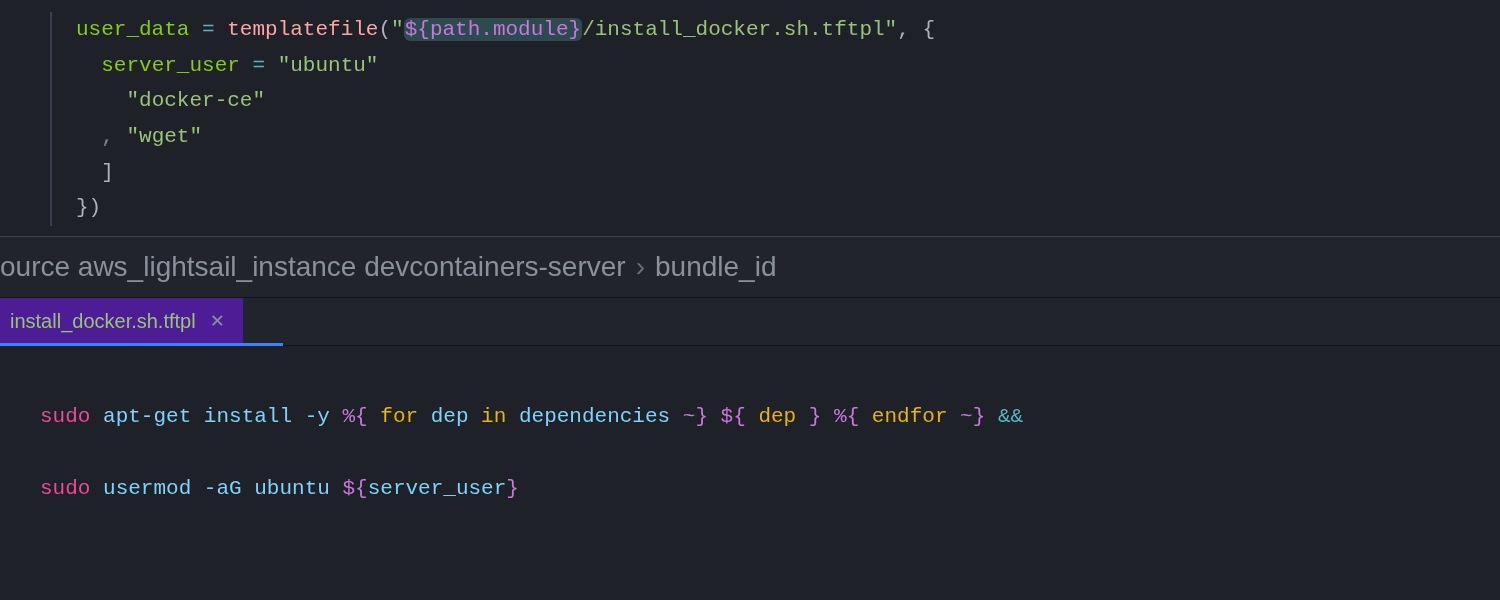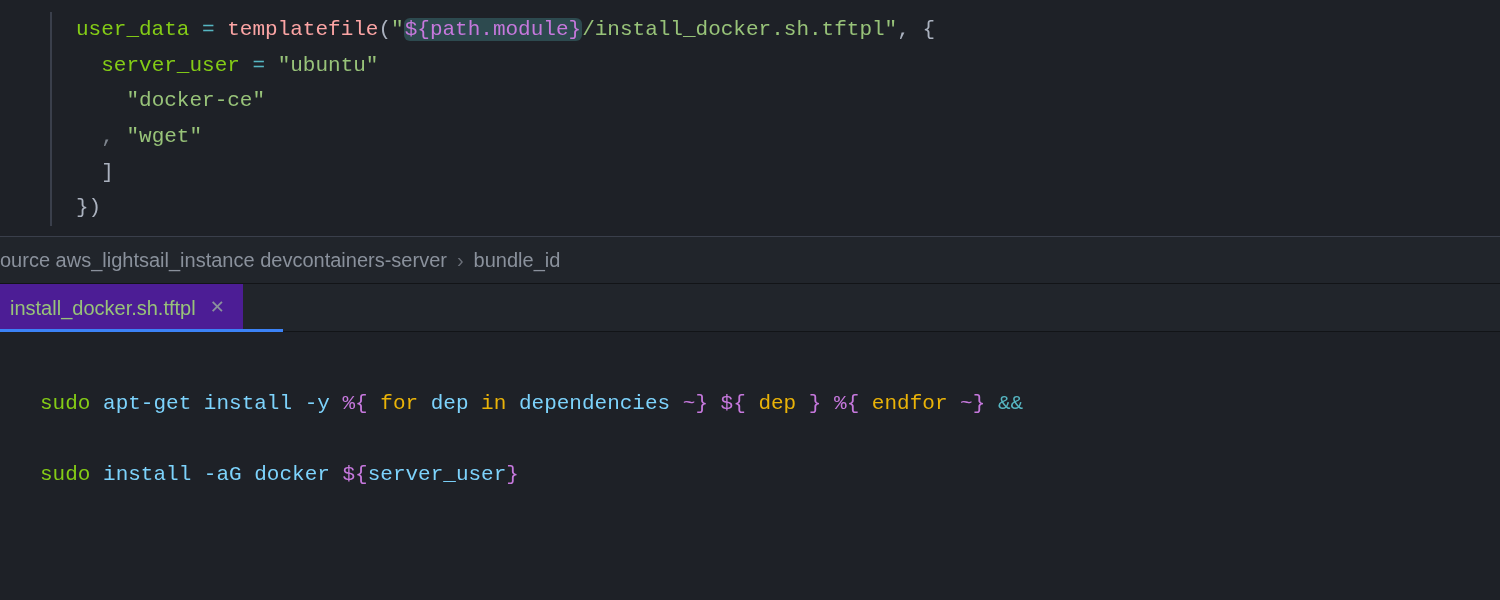--- a/index.html
+++ b/index.html
@@ -40,21 +40,21 @@
     background: #2d4a4f;
     border-radius: 6px;
     padding: 0 1px;
   }
 
   .breadcrumb-bar {
     border-top: 1px solid #3a3f4b;
     border-bottom: 1px solid #121417;
     background: #21252b;
     padding: 6px 6px 6px 0;
-    font-size: 20px;
+    font-size: 28px;
     color: #8a919c;
     font-family: -apple-system, BlinkMacSystemFont, "Segoe UI", sans-serif;
     display: flex;
     align-items: flex-start;
     gap: 10px;
   }
   .breadcrumb-chevron { color: #6a6f78; }
 
   .tab-bar {
     background: #21252b;
@@ -85,21 +85,21 @@
   .tab-close {
     color: #8a919c;
     font-size: 18px;
     cursor: pointer;
   }
 
   .editor-bottom {
     padding: 18px 0 0 40px;
     white-space: pre;
   }
-  .tok-cmd { color: #84cc16; }
+  .tok-cmd { color: #ec4899; }
   .tok-txt { color: #7dd3fc; }
   .tok-dir { color: #c678dd; }
   .tok-var { color: #eab308; }
   .tok-op { color: #56b6c2; }
 </style>
 </head>
 <body>
 
 <div class="editor-top">
   <div class="gutter-line"></div>
@@ -127,14 +127,14 @@
 <div class="tab-bar">
   <div class="tab">
     <span>install_docker.sh.tftpl</span>
     <span class="tab-close">✕</span>
     <div class="tab-underline"></div>
   </div>
 </div>
 
 <div class="editor-bottom">
 <div><span class="tok-cmd">sudo</span><span class="tok-txt"> apt-get install -y </span><span class="tok-dir">%{</span><span class="tok-var"> for </span><span class="tok-txt">dep</span><span class="tok-var"> in </span><span class="tok-txt">dependencies</span><span class="tok-dir"> ~}</span><span> </span><span class="tok-dir">${</span><span class="tok-var"> dep </span><span class="tok-dir">}</span><span> </span><span class="tok-dir">%{</span><span class="tok-var"> endfor </span><span class="tok-dir">~}</span><span class="tok-op"> &amp;&amp;</span></div>
-<div><span class="tok-cmd">sudo</span><span class="tok-txt"> install -aG docker </span><span class="tok-dir">${</span><span class="tok-txt">server_user</span><span class="tok-dir">}</span></div>
+<div><span class="tok-cmd">sudo</span><span class="tok-txt"> usermod -aG ubuntu </span><span class="tok-dir">${</span><span class="tok-txt">server_user</span><span class="tok-dir">}</span></div>
 </div>
 
 </body></html>

